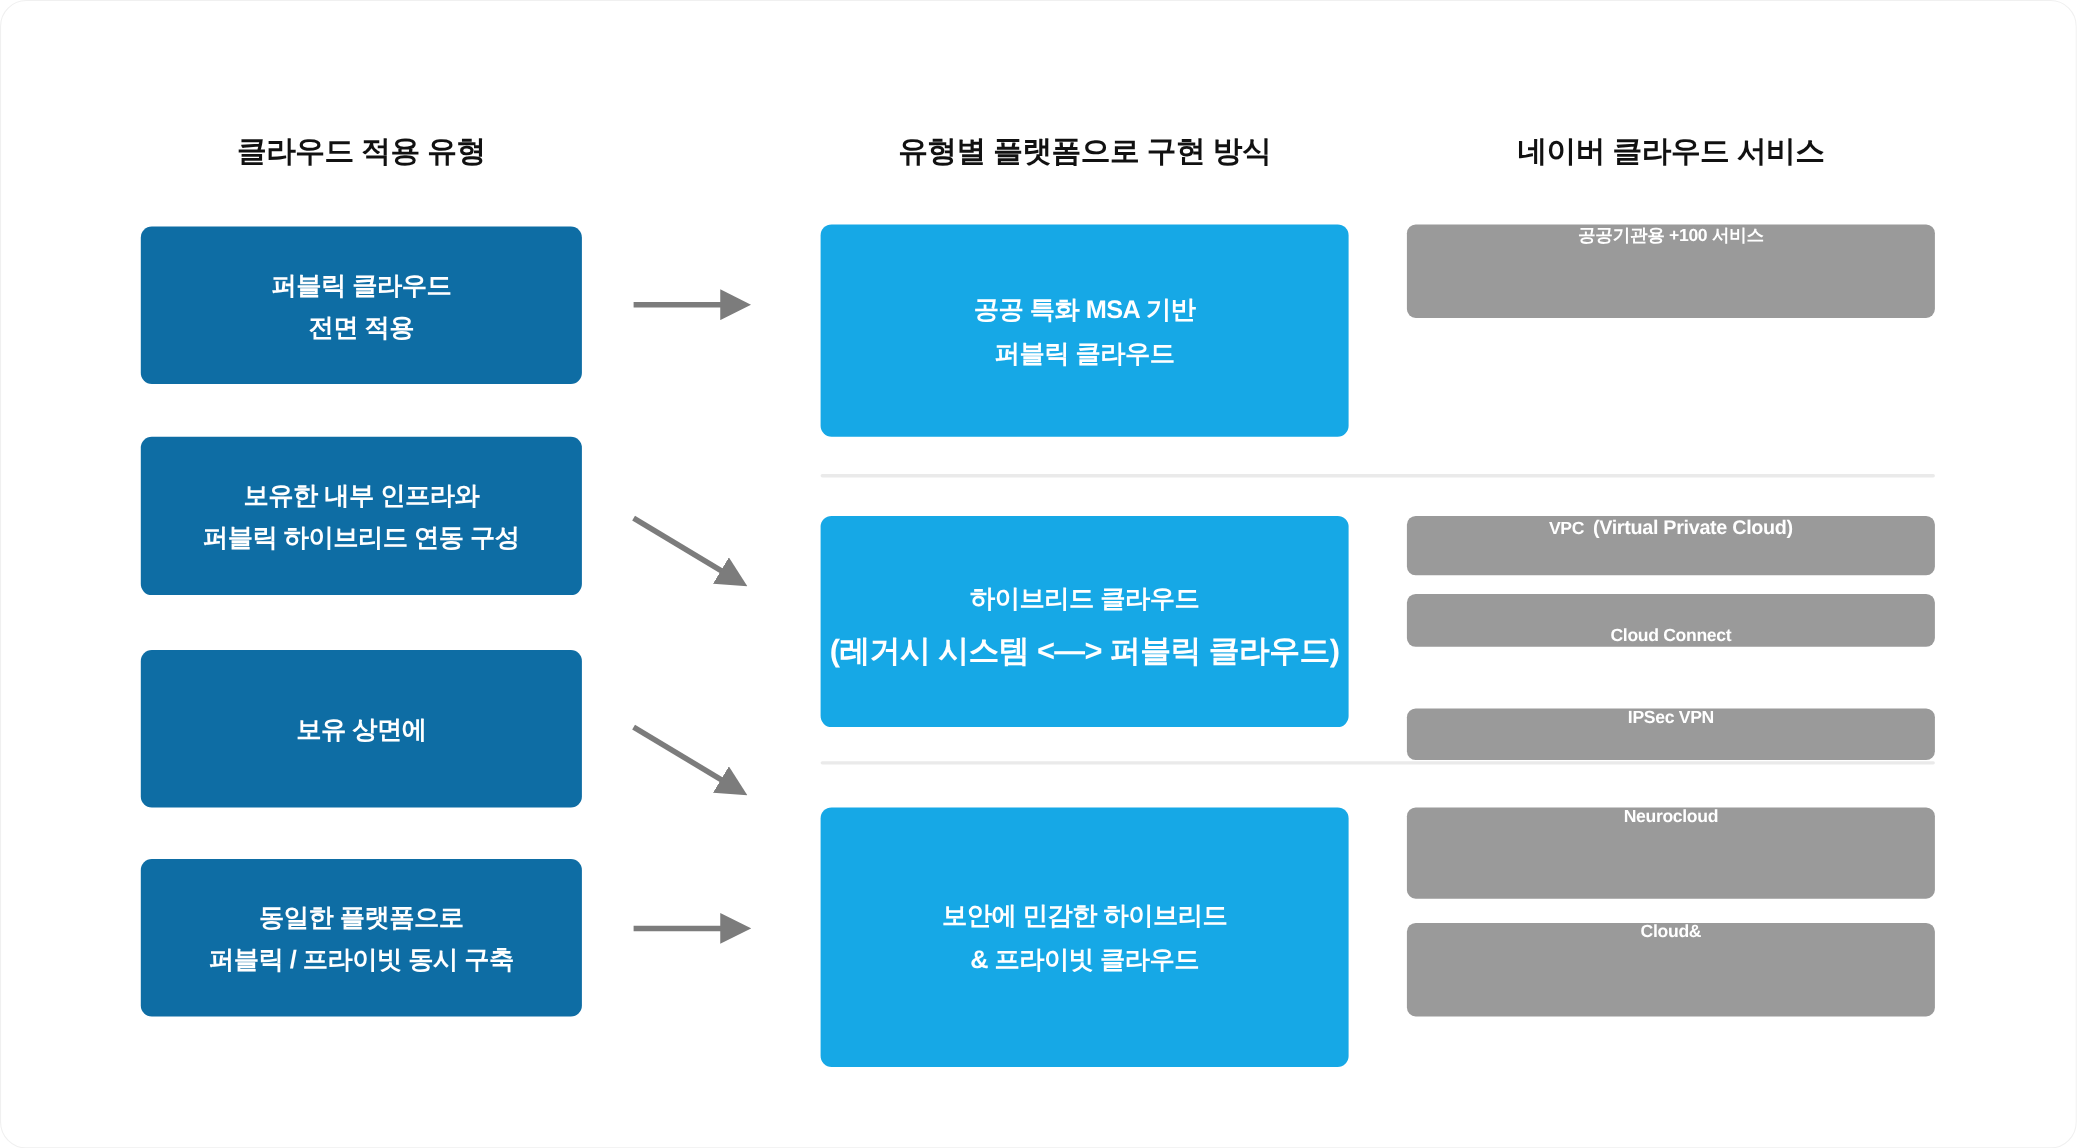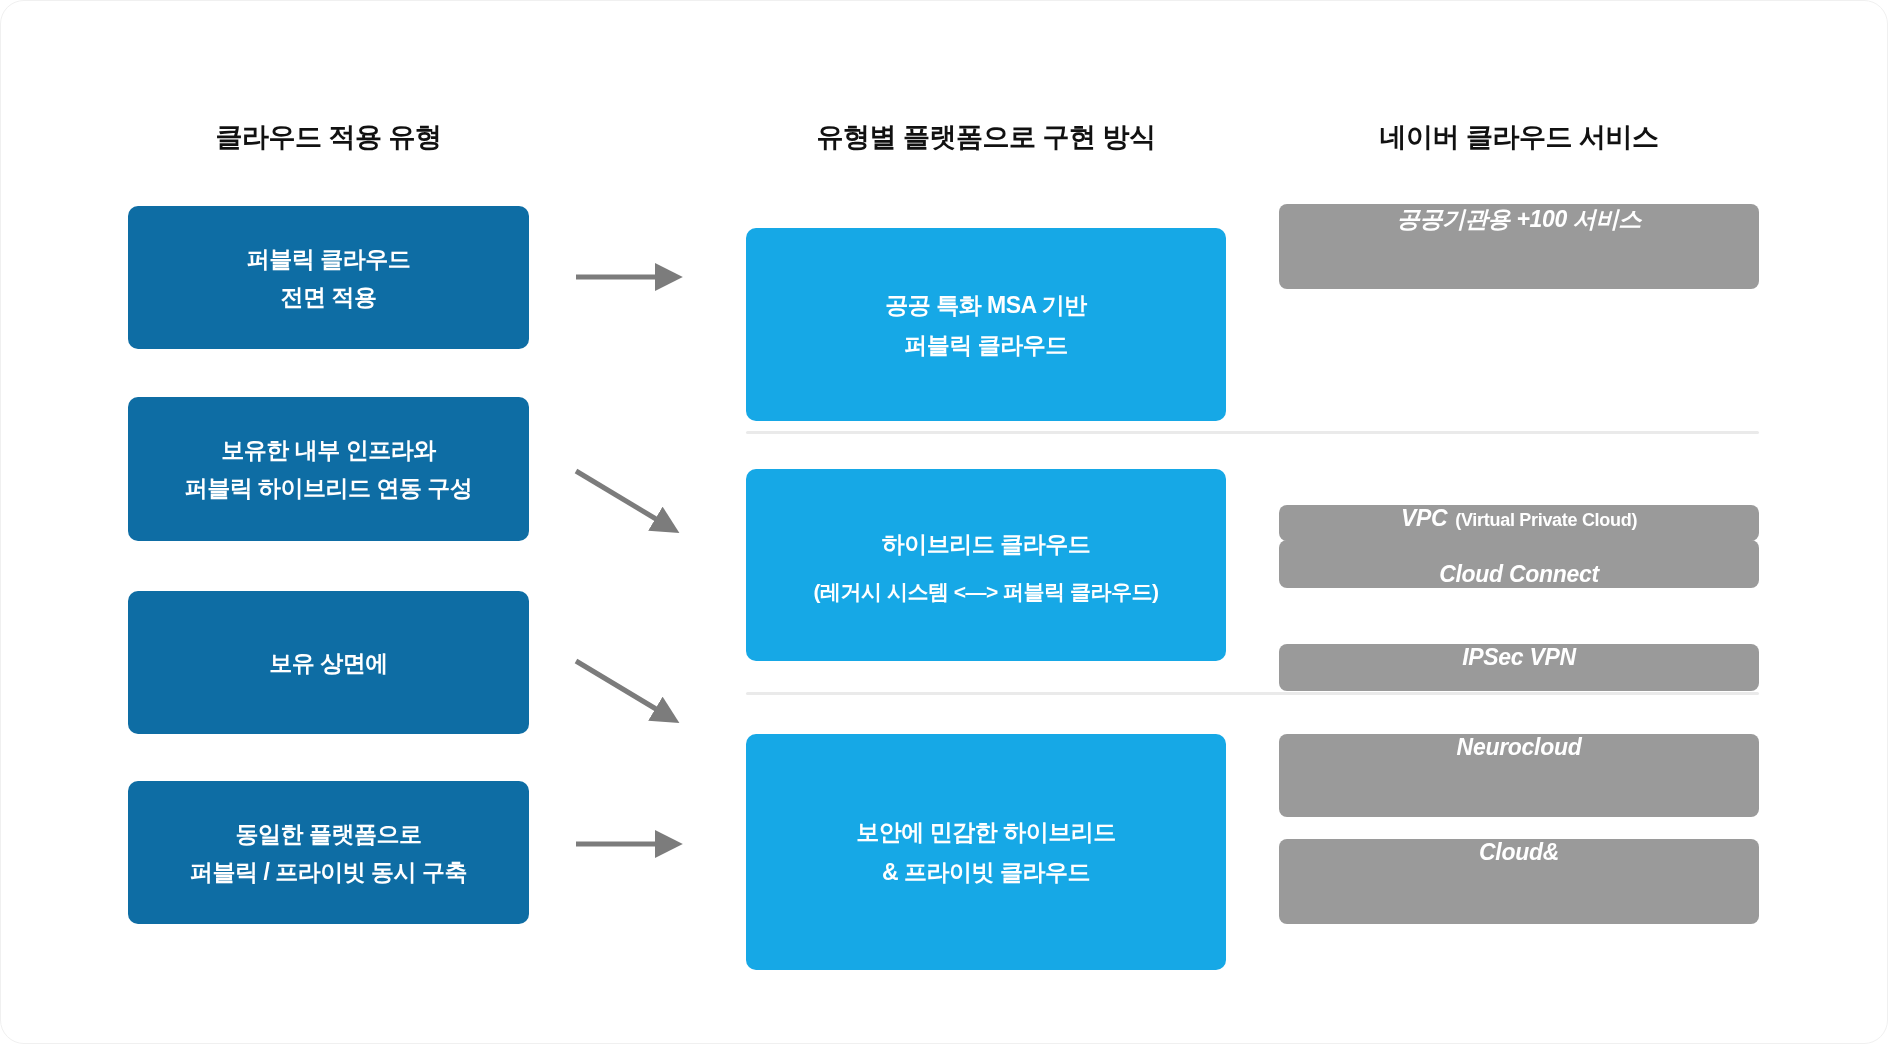--- a/index.html
+++ b/index.html
@@ -20,38 +20,38 @@
     position:absolute;display:flex;flex-direction:column;align-items:center;justify-content:center;
     border-radius:10px;color:#ffffff;text-align:center;box-sizing:border-box;
   }
   .adopt-box{left:127px;width:401px;background:#0E6DA4;font-size:23px;font-weight:700;line-height:38px;letter-spacing:-0.5px;}
   .adopt-1{top:205px;height:143px;}
   .adopt-2{top:396px;height:144px;}
   .adopt-3{top:590px;height:143px;}
   .adopt-4{top:780px;height:143px;}
 
   .impl-box{left:745px;width:480px;background:#16A8E6;font-size:23px;font-weight:700;line-height:40px;letter-spacing:-0.5px;}
-  .impl-1{top:203px;height:193px;margin-top:24px;}
+  .impl-1{top:203px;height:193px;}
   .impl-2{top:468px;height:192px;}
   .impl-3{top:733px;height:236px;}
-  .impl-subtitle{font-size:21px;font-weight:700;margin-top:14px;line-height:28px;}
+  .impl-subtitle{font-size:28px;font-weight:700;margin-top:14px;line-height:28px;}
 
   .svc-box{
     left:1278px;width:480px;background:#9A9A9A;border-radius:8px;
     font-size:21px;font-weight:700;letter-spacing:-0.3px;
     flex-direction:row;gap:8px;align-items:baseline;
   }
   .svc-1a{top:203px;height:85px;}
   .svc-1b{top:312px;height:85px;}
-  .svc-2a{top:468px;height:36px;margin-top:36px;}
+  .svc-2a{top:468px;height:54px;}
   .svc-2b{top:539px;height:48px;align-items:flex-end;}
   .svc-2c{top:611px;height:47px;margin-top:32px;}
   .svc-3a{top:733px;height:83px;}
   .svc-3b{top:838px;height:85px;}
-  .svc-main{font-size:23px;font-weight:700;font-style:italic;}
+  .svc-main{font-size:16px;font-weight:700;}
   .svc-sub{font-size:18px;font-weight:700;}
   .svc-sub:empty{display:none;}
 
   .separator{
     position:absolute;left:745px;width:1013px;height:3px;background:#EAEAEA;border-radius:2px;
   }
   .sep-1{top:430px;}
   .sep-2{top:691px;}
 
   .arrow-layer{position:absolute;left:0;top:0;width:1888px;height:1044px;pointer-events:none;}

